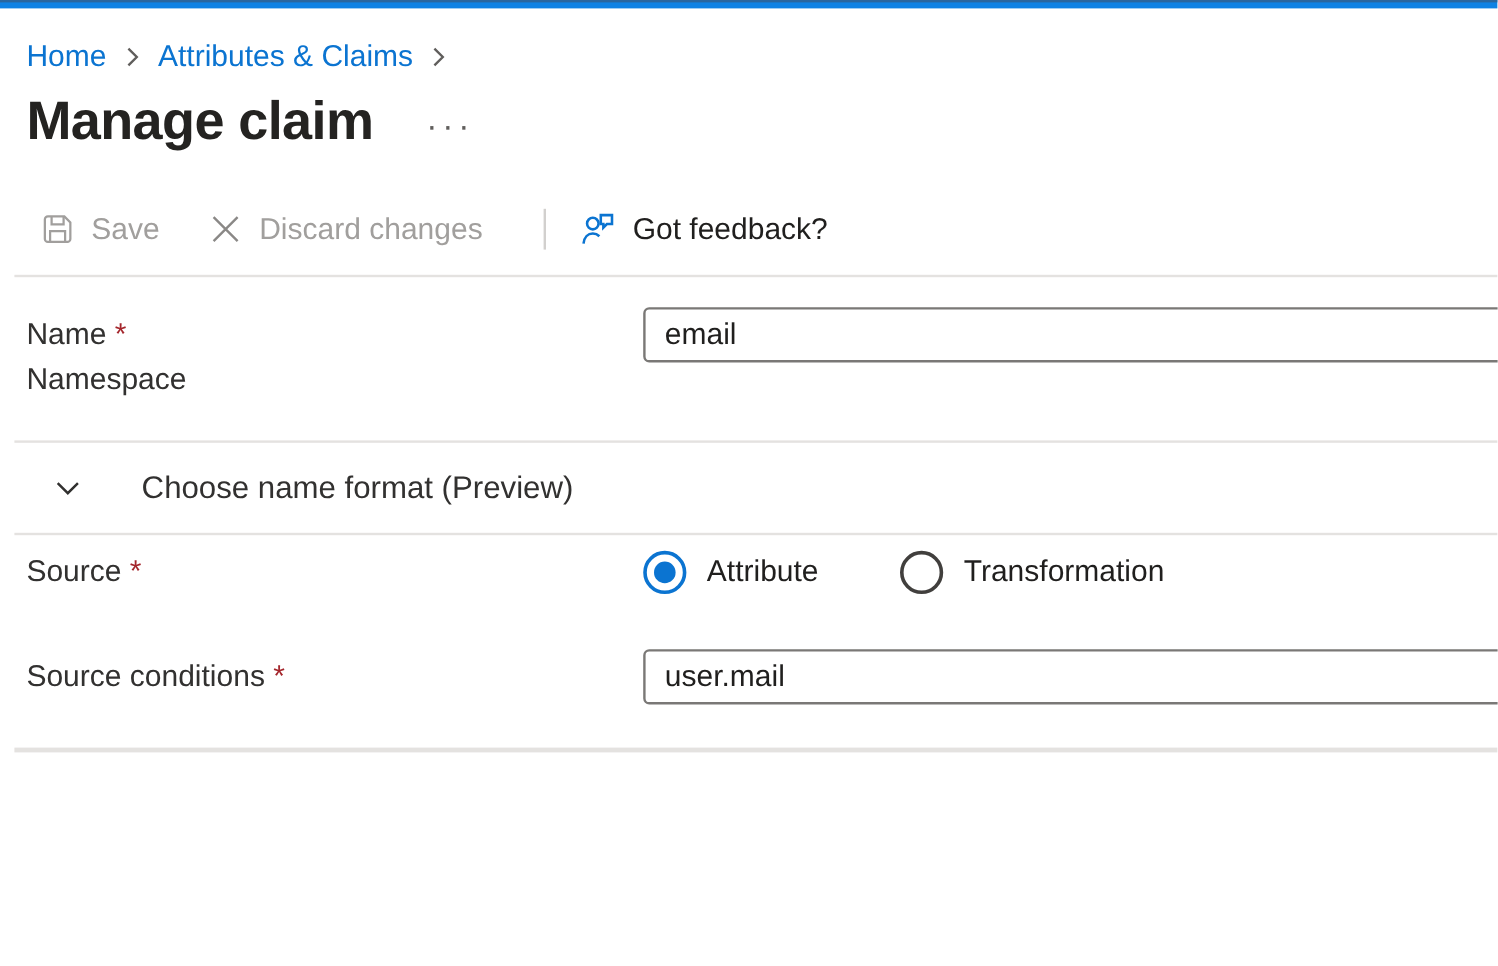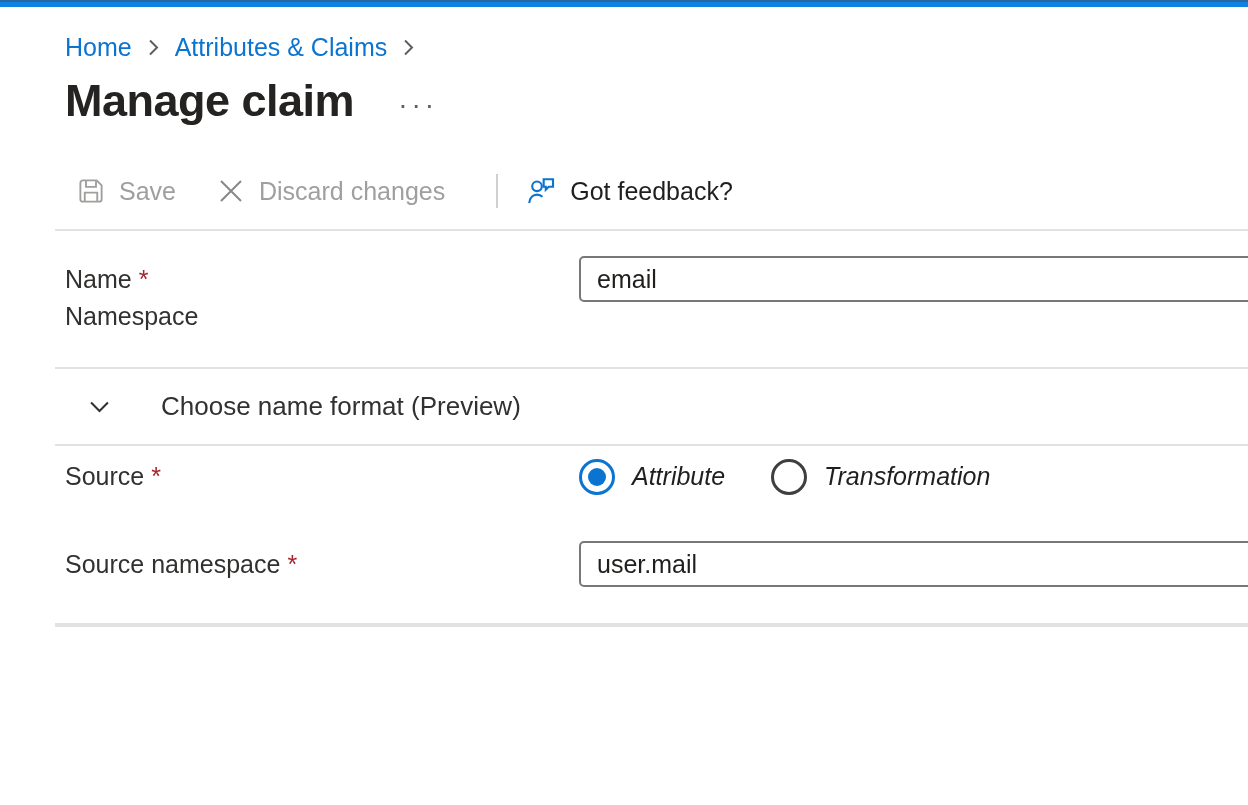--- a/index.html
+++ b/index.html
@@ -2,21 +2,21 @@
 <html><head>
 <meta charset="utf-8">
 <style>
   * { margin:0; padding:0; box-sizing:border-box; }
   html,body { width:1248px; height:805px; overflow:hidden; background:#ffffff;
     font-family:"Liberation Sans", sans-serif; color:#323130; }
 
   
   .topbar { height:7px; background:#0f82e4; border-top:2px solid #2a669f; }
 
-  .page { padding-left:65px; }
+  .page { padding-left:22px; }
 
   
   .breadcrumb { margin-top:26px; display:flex; align-items:center; font-size:25px; }
   .breadcrumb a { color:#0b74d1; text-decoration:none; cursor:pointer; }
   .crumb-sep { display:inline-flex; margin:0 13px; }
   .crumb-sep svg { stroke:#605e5c; }
 
   
   .title-row { margin-top:13px; display:flex; align-items:center; }
   h1.title { font-size:45px; font-weight:700; color:#242321; letter-spacing:-0.5px; }
@@ -53,21 +53,21 @@
   
   .section-row { height:75px; display:flex; align-items:center; padding-left:21px; cursor:pointer;gap:24px; }
   .chev { display:inline-flex; margin-right:24px; }
   .section-label { font-size:26px; color:#323130; }
 
   .row-source { margin-top:12px; height:37px; }
   .row-source-attr { margin-top:46px; }
   .gap-to-div3 { margin-top:36px; }
 
   
-  .radio-group { display:flex; align-items:center; gap:46px;font-style:italic; }
+  .radio-group { display:flex; align-items:center; gap:68px; }
   .radio-item { display:flex; align-items:center; gap:17px; cursor:pointer; }
   .radio-outer { width:36px; height:36px; border-radius:50%; display:flex;
     align-items:center; justify-content:center; flex:0 0 36px; }
   .radio-selected { border:3px solid #0b74d1; }
   .radio-selected .radio-dot { width:18px; height:18px; border-radius:50%; background:#0b74d1; }
   .radio-unselected { border:3px solid #413f3d; }
   .radio-label { font-size:25px; color:#201f1e; }
 </style>
 </head>
 <body>
@@ -176,21 +176,21 @@
         <div class="radio-item">
           <span class="radio-outer radio-unselected"></span>
           <span class="radio-label">Transformation</span>
         </div>
       </div>
     </div>
   </div>
 
   <div class="frow row-source-attr">
     <div class="flabel">
-      <span>Source namespace</span><span class="req">*</span>
+      <span>Source conditions</span><span class="req">*</span>
     </div>
     <div class="fcontrol">
       <input class="txt-input" type="text" value="user.mail" style="">
     </div>
   </div>
 
   <div class="hrule gap-to-div3"></div>
 
 
   <div class="hrule"></div>

